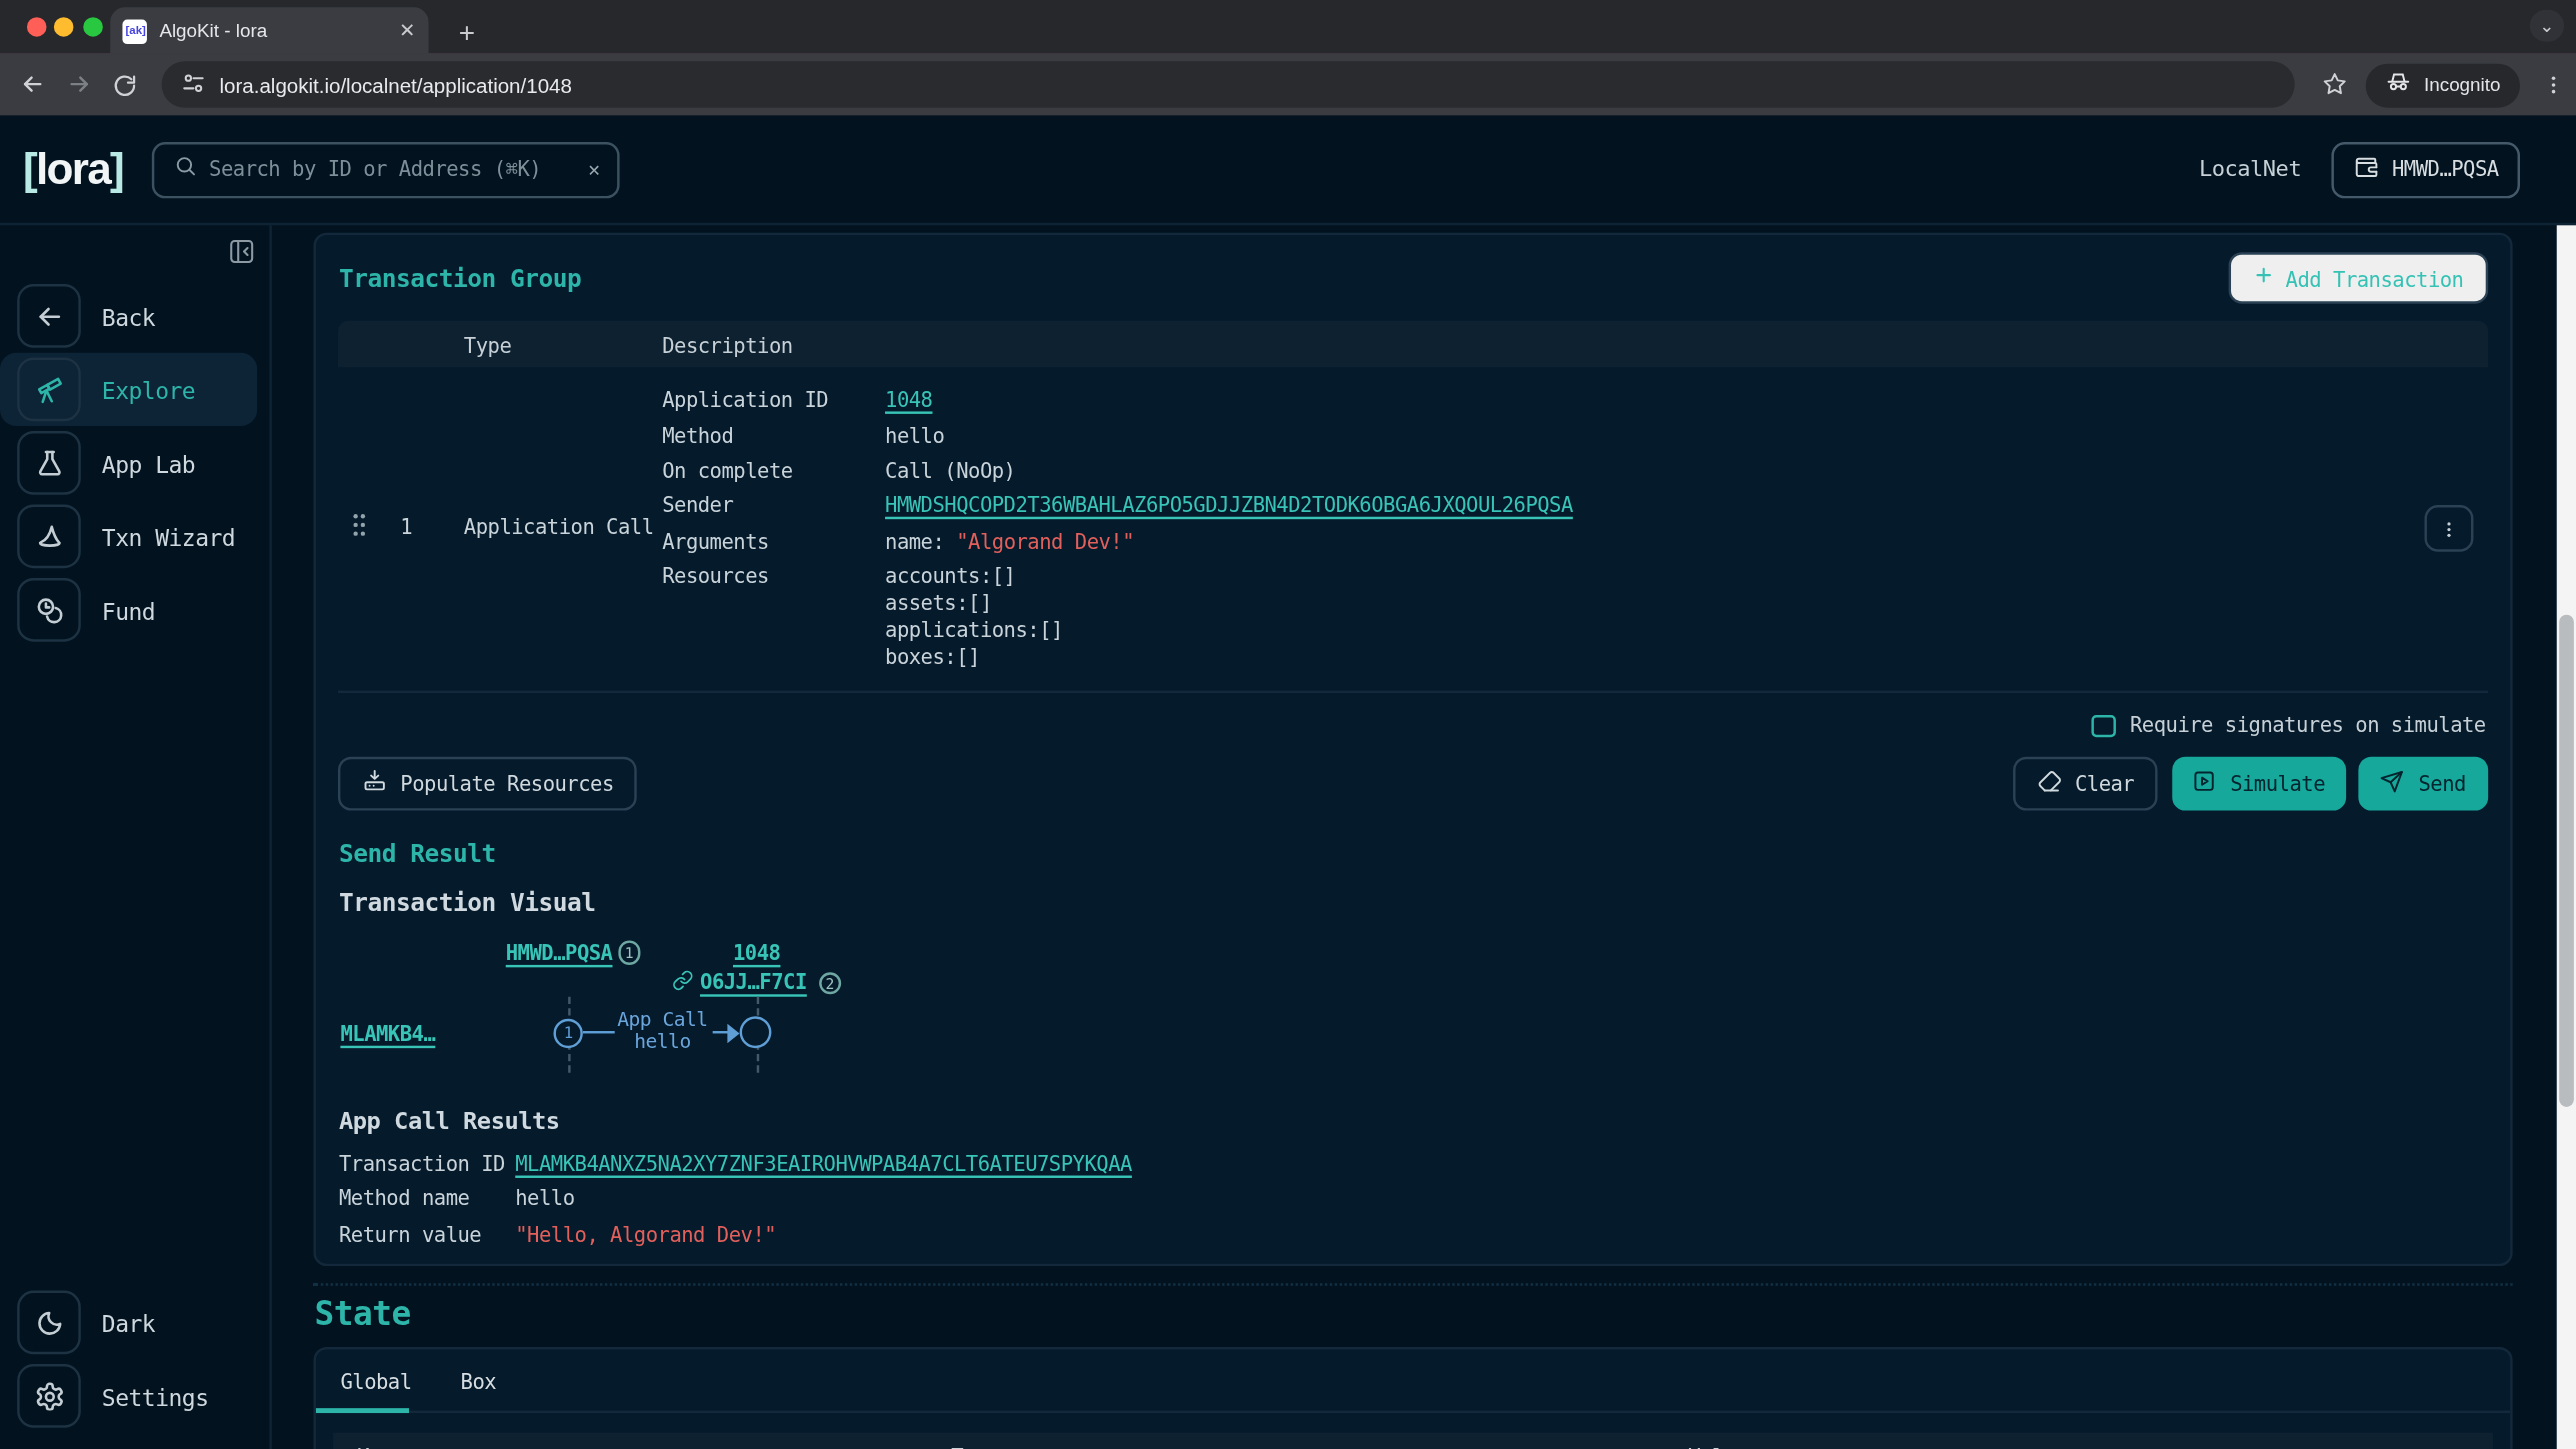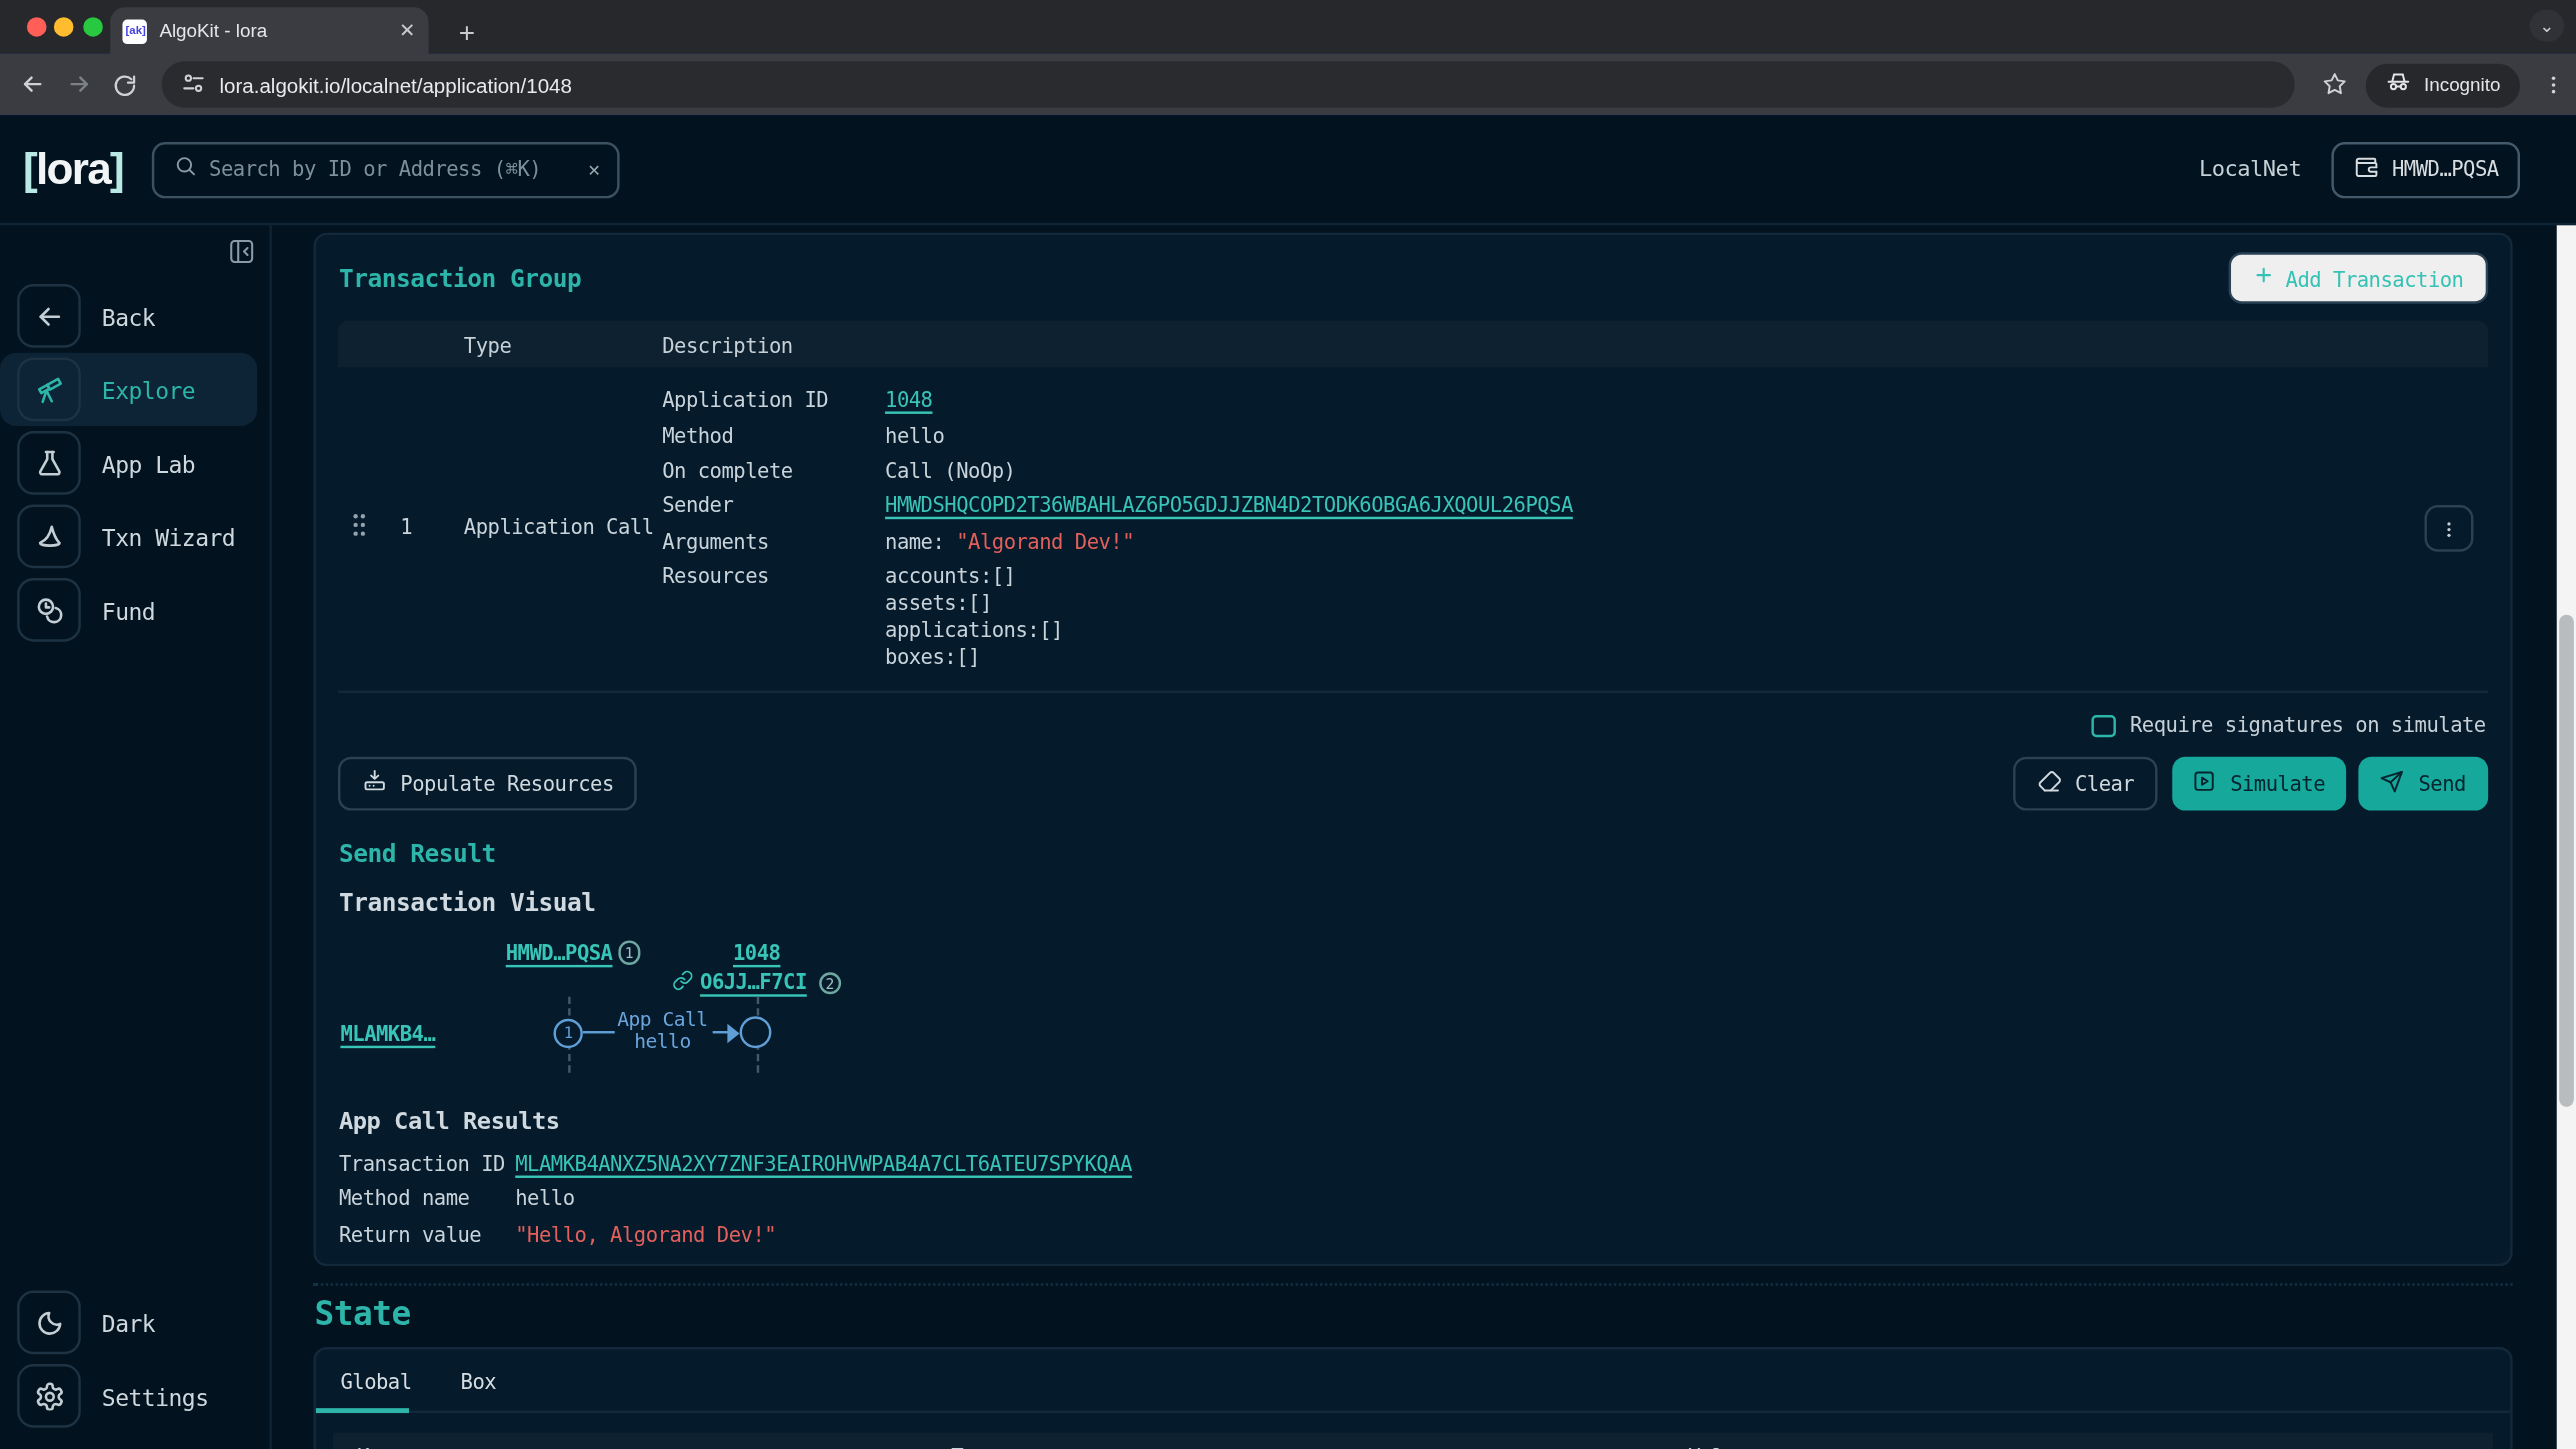--- a/index.html
+++ b/index.html
@@ -1,17 +1,17 @@
 <!DOCTYPE html>
 <html style="font-size:10.7px"><head>
 <meta charset="utf-8">
 <style>
   * { margin:0; padding:0; box-sizing:border-box; }
   html,body { background:#000; }
-  .screen { position:relative; width:2576px; height:1449px; overflow:hidden; background:#1d4ed8;
+  .screen { position:relative; width:2576px; height:1449px; overflow:hidden; background:#f9a8d4;
             font-family:"Liberation Sans","DejaVu Sans",sans-serif; }
   .scale { position:absolute; left:0; top:0; width:1052px; height:592px;
            transform:scale(2.44898); transform-origin:0 0; overflow:hidden; }
   .mono { font-family:"DejaVu Sans Mono","Liberation Mono",monospace; letter-spacing:-0.2px; }
 
   
   .tabbar { position:absolute; left:0; top:0; width:1052px; height:22px; background:#26282c; }
   .traffic { position:absolute; top:6.7px; width:8px; height:8px; border-radius:50%; }
   .t-red{ left:10.7px; background:#ff5f57; } .t-yellow{ left:22px; background:#febc2e; } .t-green{ left:34px; background:#28c840; }
   .tab { position:absolute; left:45px; top:3.4px; width:130px; height:19px; background:#3a3c41;

